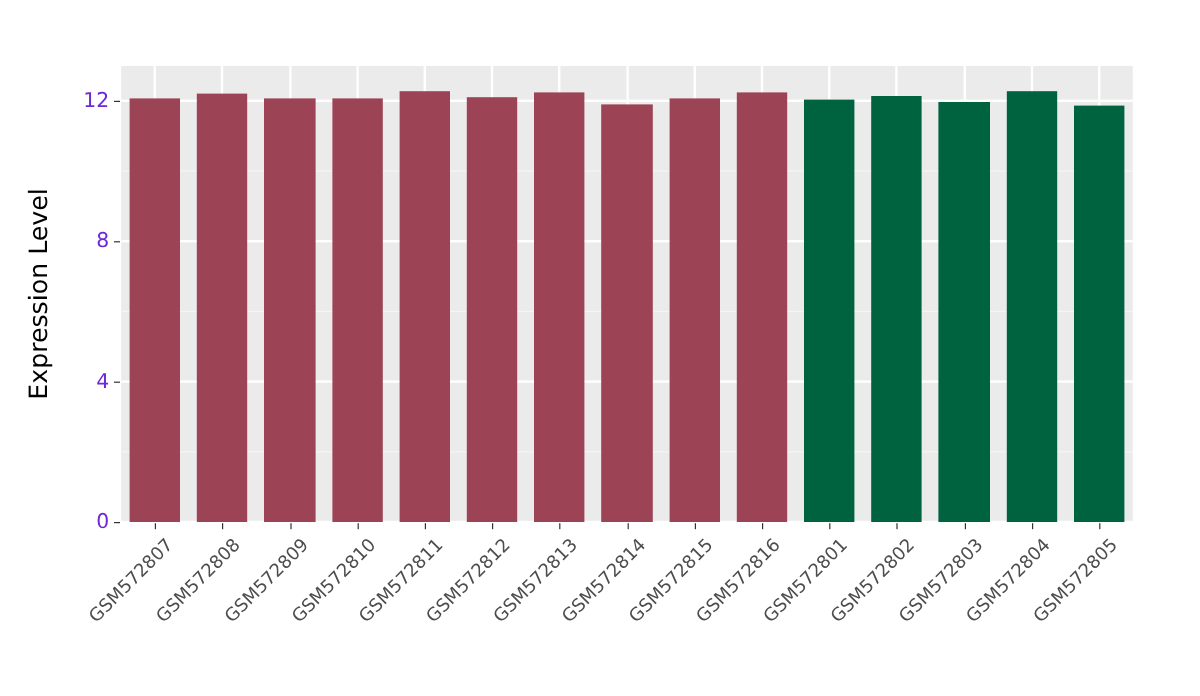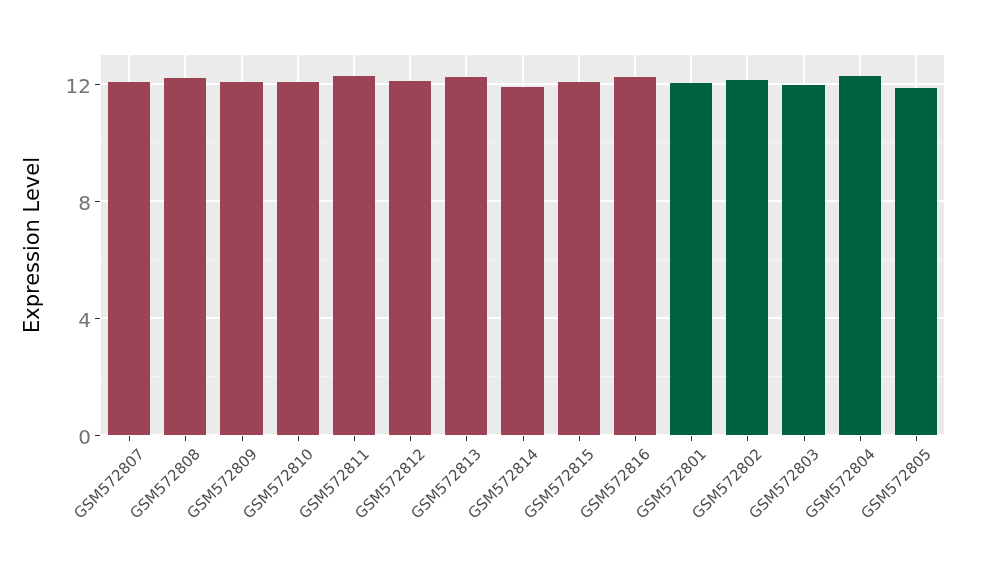--- a/index.html
+++ b/index.html
@@ -15,21 +15,21 @@
     position:absolute;left:18px;top:55px;width:380px;height:28px;
     transform:rotate(-90deg);transform-origin:0 0;
     translate:0 380px;
     display:flex;align-items:center;justify-content:center;
     font-size:21px;color:#000000;white-space:nowrap;
   }
 
   
   .y-tick-label{
     position:absolute;right:0;width:46px;text-align:right;
-    font-size:20px;color:#737373;line-height:1;
+    font-size:17px;color:#6d28d9;line-height:1;
   }
   .y-tick-mark{
     position:absolute;width:5px;height:1px;background:#333333;
   }
 
   
   #panel{
     position:absolute;left:101px;top:55px;width:843px;height:380px;
     background:#EBEBEB;overflow:hidden;
   }

